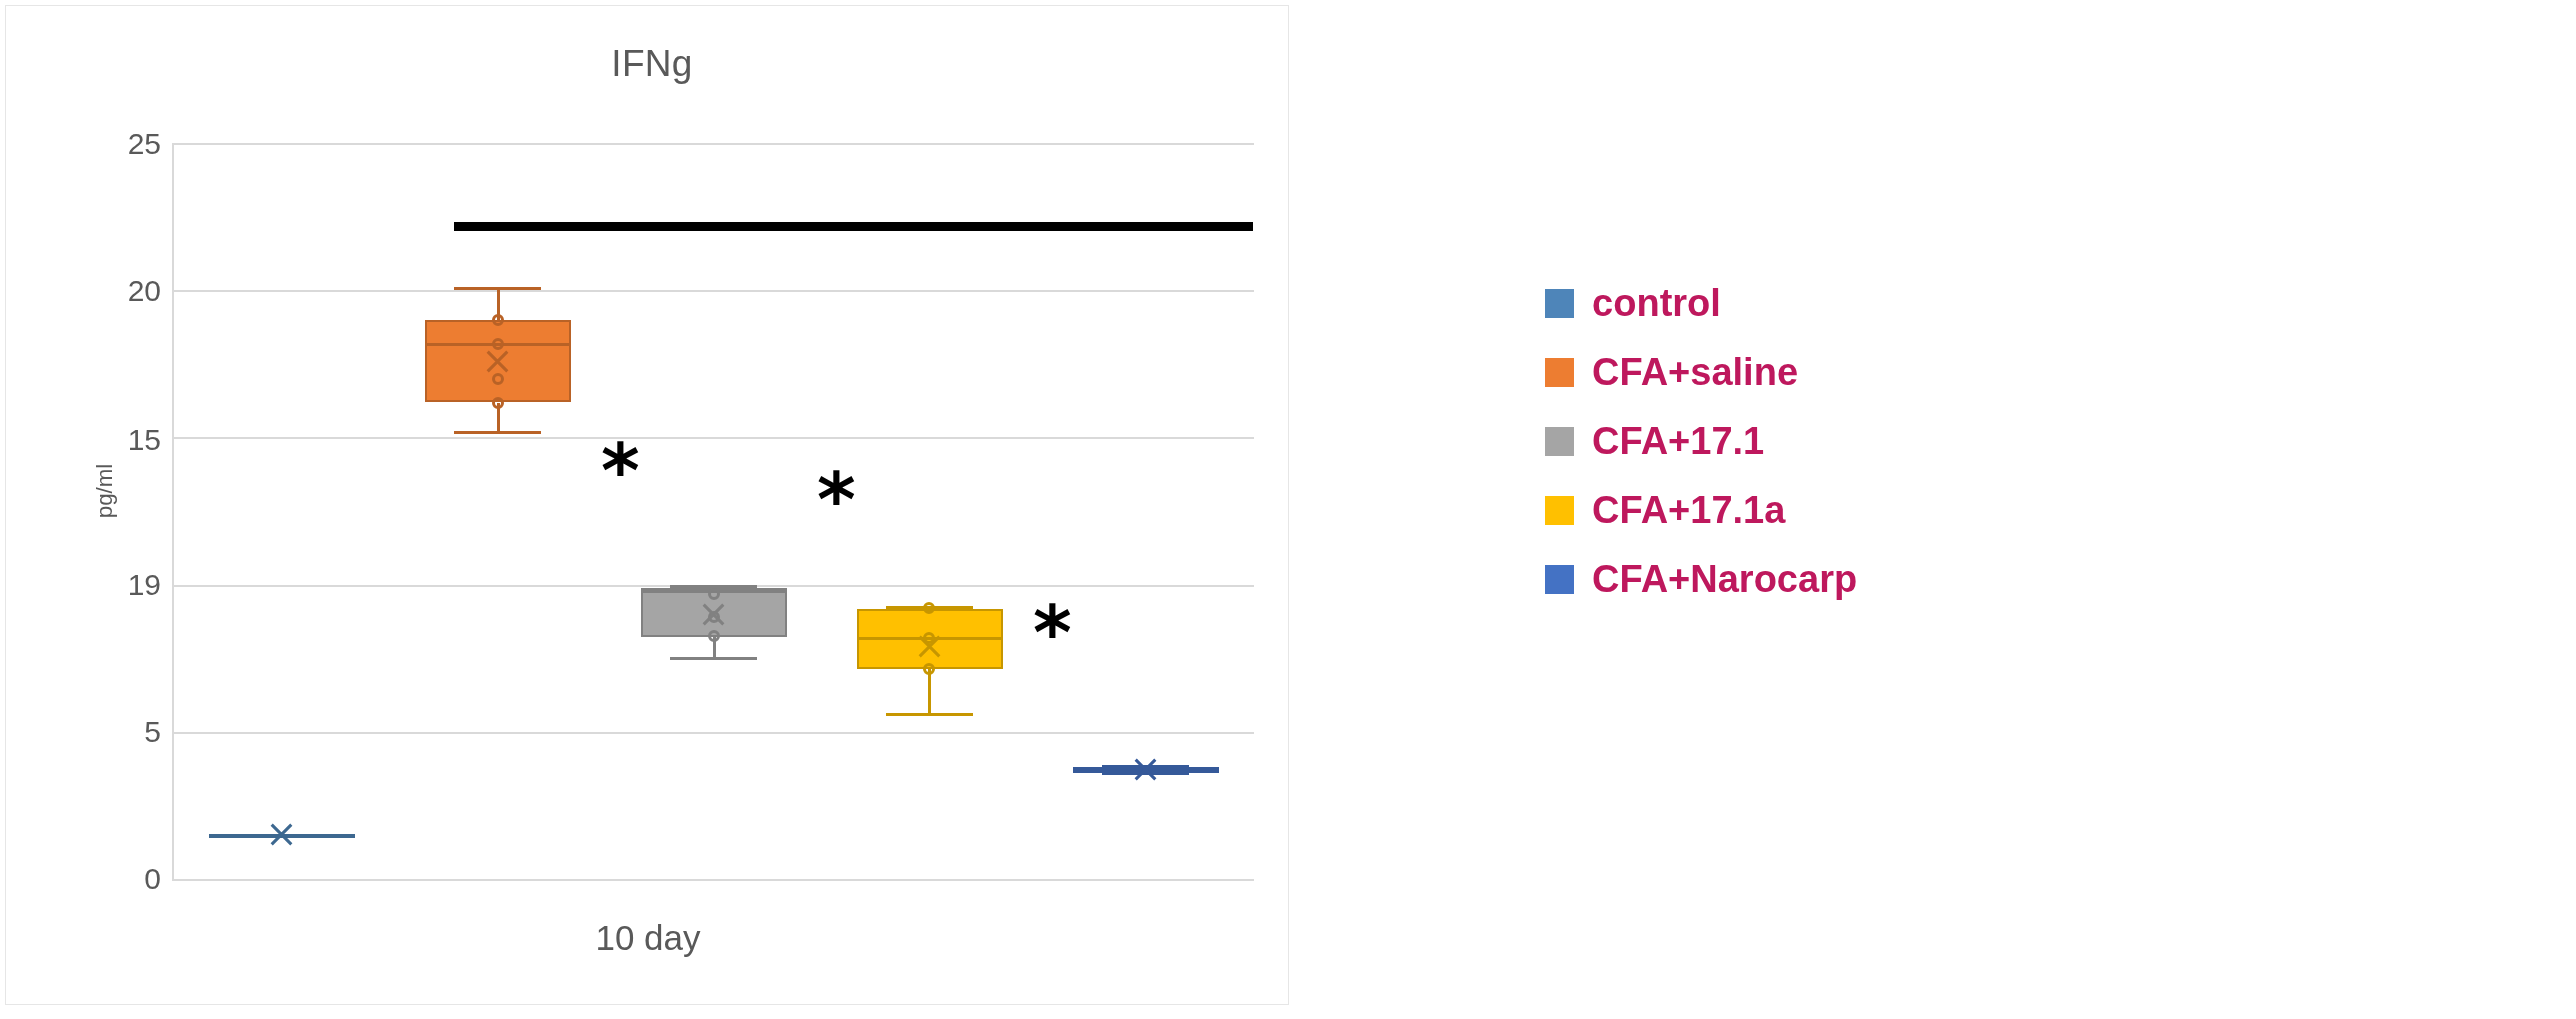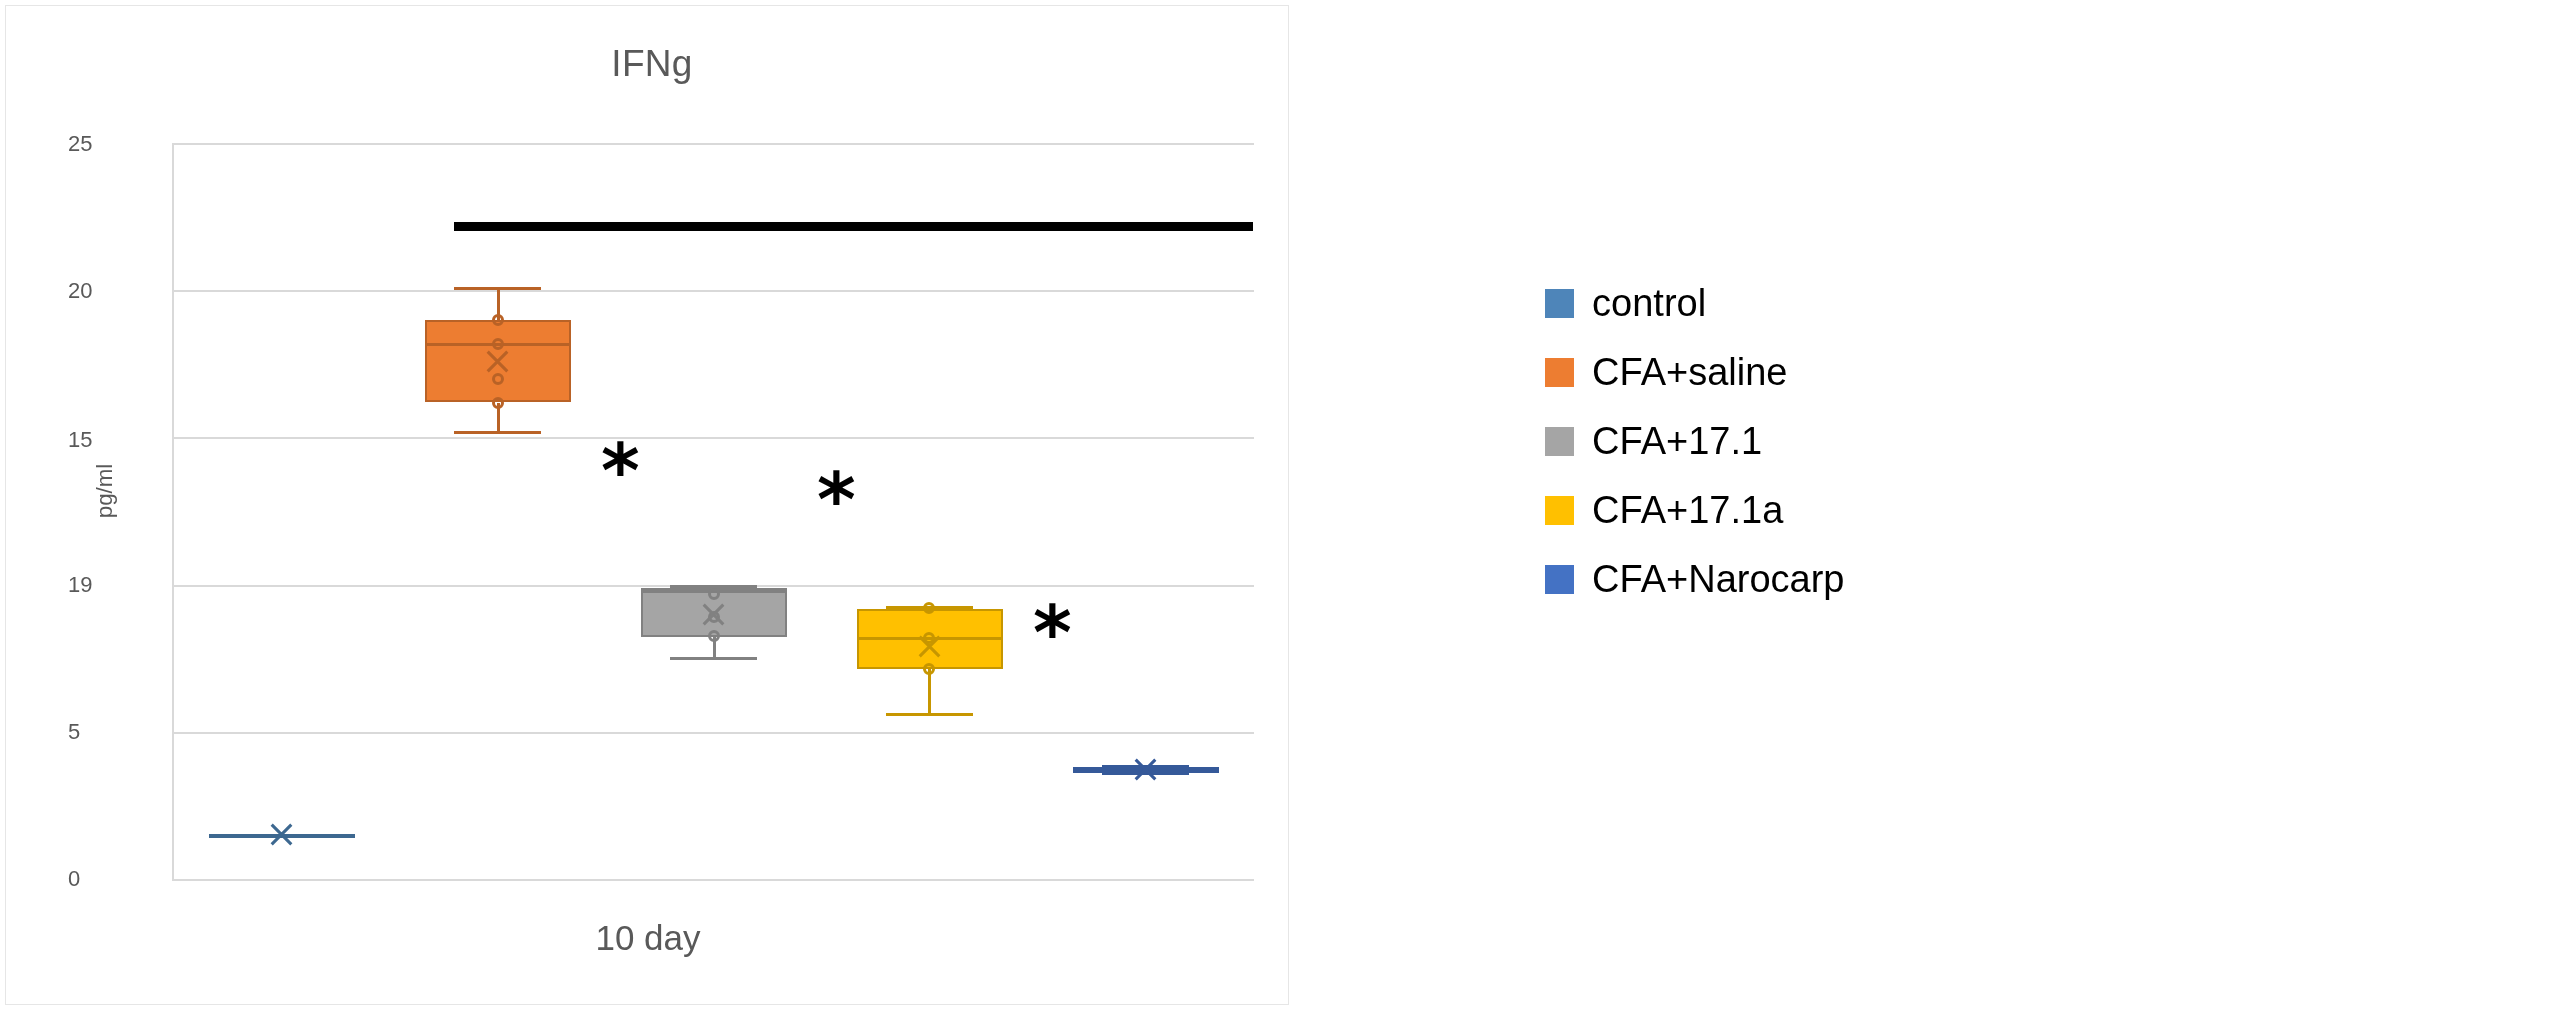--- a/index.html
+++ b/index.html
@@ -27,22 +27,22 @@
   
   #plot{
     position:absolute;left:168px;top:138px;width:1080px;height:735px;
   }
   #plot-border-left{
     position:absolute;left:166px;top:137px;width:1.9px;height:738px;background:#d9d9d9;
   }
   .gridline{position:absolute;left:0;width:1080px;height:1.9px;background:#d9d9d9;}
 
   .ytick{
-    position:absolute;right:0;width:93px;text-align:left;
-    font-size:22px;color:#595959;transform:translateY(-50%);
+    position:absolute;right:0;width:93px;text-align:right;
+    font-size:30px;color:#595959;transform:translateY(-50%);
   }
   #yticks{position:absolute;left:56px;top:138px;width:99px;height:735px;}
 
   #x-axis-label{
     position:absolute;left:0;top:912px;width:1284px;text-align:center;
     font-size:35px;color:#595959;
   }
 
   
   .bp{position:absolute;}
@@ -60,21 +60,21 @@
   
   .sig-star{
     position:absolute;font-size:74px;line-height:1;color:#000000;
     font-family:"DejaVu Sans",sans-serif;font-weight:700;
   }
 
   
   #legend{position:absolute;left:1545px;top:282px;}
   .legend-item{display:flex;align-items:center;margin-bottom:26px;}
   .legend-swatch{width:28.5px;height:28.5px;margin-right:18.6px;flex:0 0 auto;}
-  .legend-label{font-size:38px;color:#000000;white-space:nowrap;}
+  .legend-label{font-size:38px;color:#be185d;white-space:nowrap;font-weight:bold;}
 </style>
 </head>
 <body>
 
 <div id="root">
 
   <div id="chart-frame">
 
     <div id="chart-title">IFNg</div>
 

